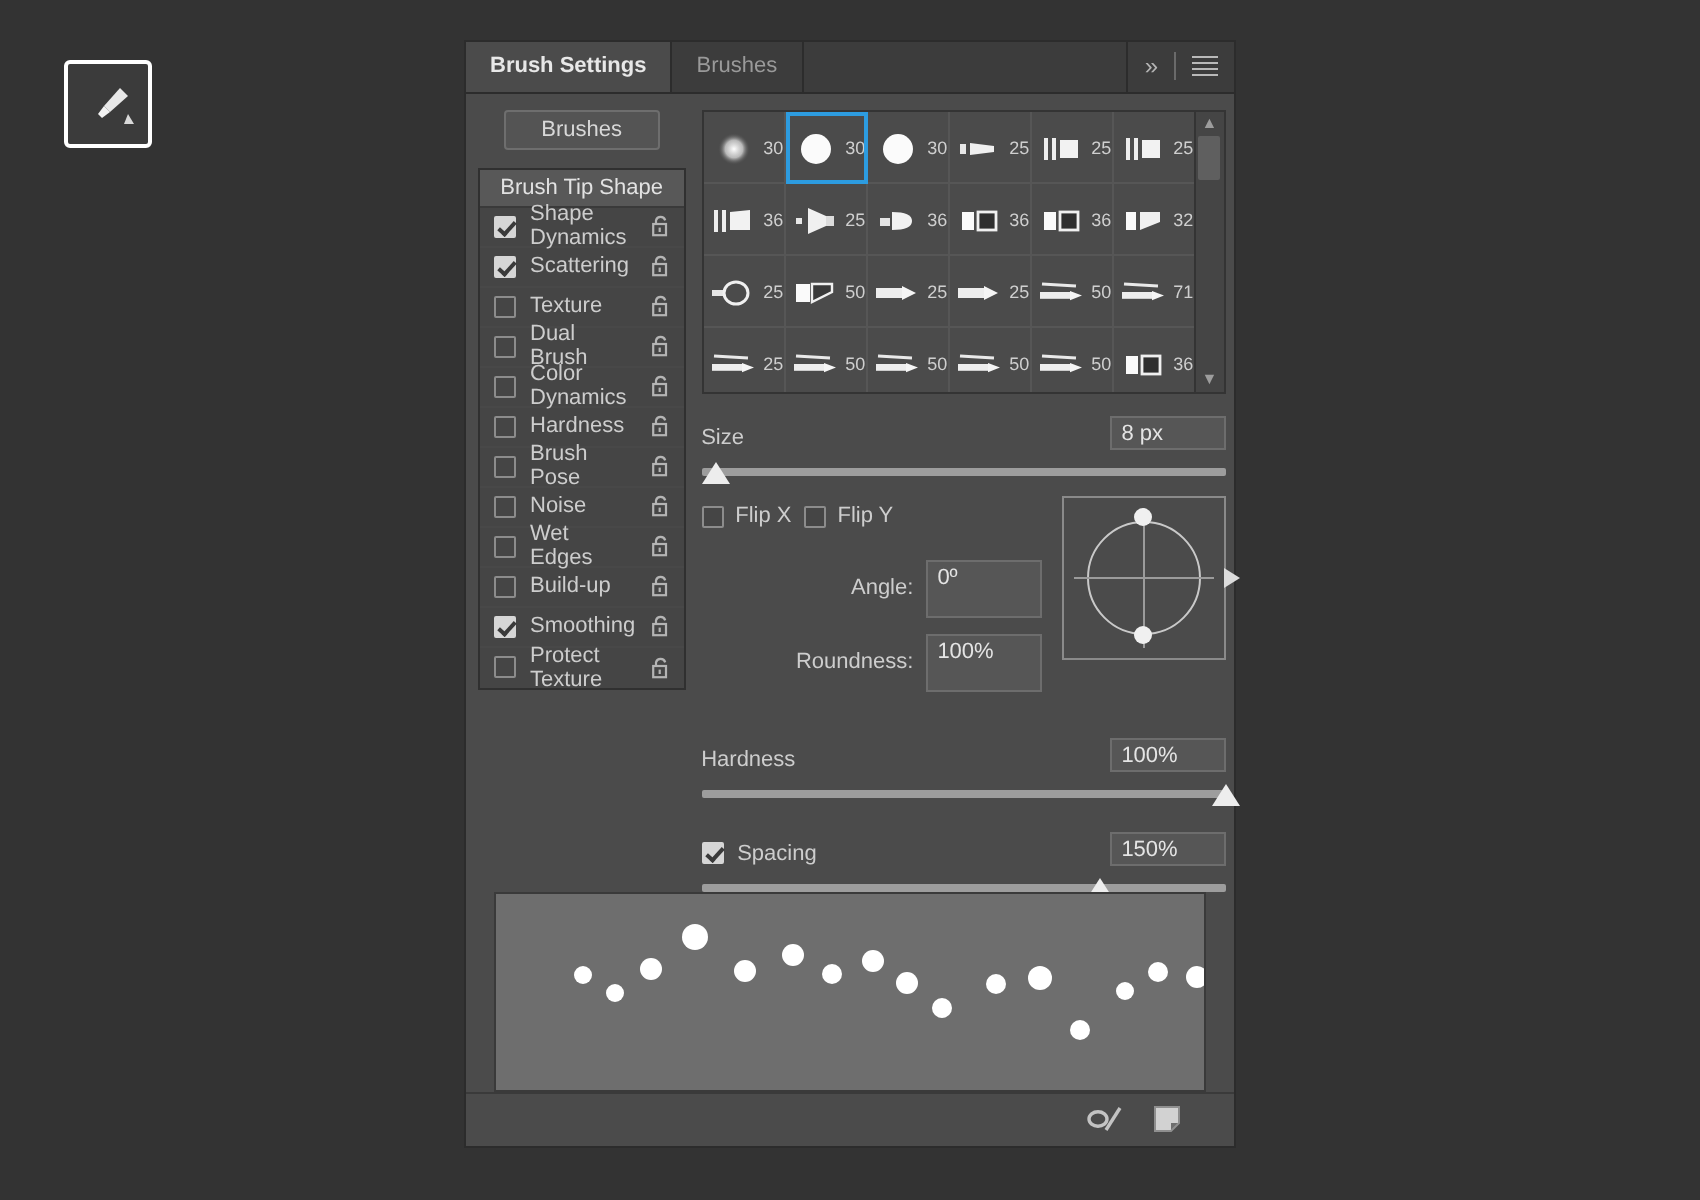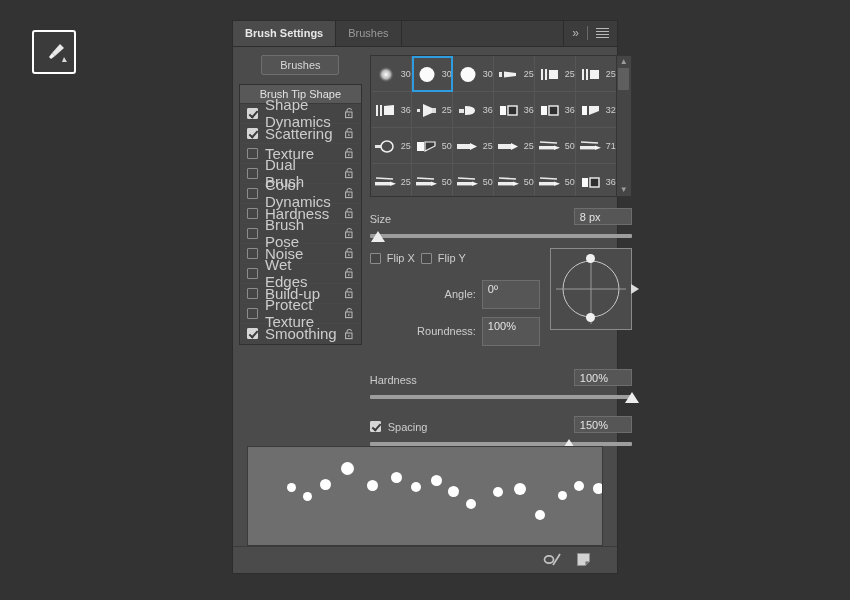--- a/index.html
+++ b/index.html
@@ -83,21 +83,21 @@
     width: 11px; height: 11px; flex: 0 0 11px;
     border: 1px solid #8c8c8c; background: #454545;
     border-radius: 1px; position: relative;
   }
   .cbox.on { background: #d6d6d6; border-color: #d6d6d6; }
   .cbox.on::after {
     content: ""; position: absolute; left: 3px; top: 0px;
     width: 3px; height: 7px; border: solid #3a3a3a;
     border-width: 0 2px 2px 0; transform: rotate(42deg);
   }
-  .opt-label { flex: 1; font-size: 15px; color: #cdcdcd; }
+  .opt-label { flex: 1; font-size: 11px; color: #cdcdcd; }
   .lock-ico { width: 11px; height: 12px; opacity: .82; }
 
   
   .rightcol { flex: 1; padding: 8px 10px 0 2px; }
 
   
   .gridwrap { display: flex; height: 142px; }
   .grid {
     flex: 1; background: #4b4b4b;
     border: 1px solid #343434;
@@ -309,31 +309,31 @@
             <div class="opt-row">
               <span class="cbox"></span>
               <span class="opt-label">Build-up</span>
               <svg class="lock-ico" viewBox="0 0 11 12">
                 <path d="M3 5 V3.2 A2.4 2.4 0 0 1 7.6 3.2" fill="none" stroke="#cdcdcd" stroke-width="1.1"></path>
                 <rect x="1.6" y="5" width="6.4" height="5.6" fill="none" stroke="#cdcdcd" stroke-width="1.1"></rect>
                 <rect x="4.3" y="6.8" width="1.1" height="2.2" fill="#cdcdcd"></rect>
               </svg>
             </div>
             <div class="opt-row">
-              <span class="cbox"></span>
-              <span class="opt-label">Protect Texture</span>
-              <svg class="lock-ico" viewBox="0 0 11 12">
-                <path d="M3 5 V3.2 A2.4 2.4 0 0 1 7.6 3.2" fill="none" stroke="#cdcdcd" stroke-width="1.1"></path>
-                <rect x="1.6" y="5" width="6.4" height="5.6" fill="none" stroke="#cdcdcd" stroke-width="1.1"></rect>
-                <rect x="4.3" y="6.8" width="1.1" height="2.2" fill="#cdcdcd"></rect>
-              </svg>
-            </div>
-            <div class="opt-row">
               <span class="cbox on"></span>
               <span class="opt-label">Smoothing</span>
+              <svg class="lock-ico" viewBox="0 0 11 12">
+                <path d="M3 5 V3.2 A2.4 2.4 0 0 1 7.6 3.2" fill="none" stroke="#cdcdcd" stroke-width="1.1"></path>
+                <rect x="1.6" y="5" width="6.4" height="5.6" fill="none" stroke="#cdcdcd" stroke-width="1.1"></rect>
+                <rect x="4.3" y="6.8" width="1.1" height="2.2" fill="#cdcdcd"></rect>
+              </svg>
+            </div>
+            <div class="opt-row">
+              <span class="cbox"></span>
+              <span class="opt-label">Protect Texture</span>
               <svg class="lock-ico" viewBox="0 0 11 12">
                 <path d="M3 5 V3.2 A2.4 2.4 0 0 1 7.6 3.2" fill="none" stroke="#cdcdcd" stroke-width="1.1"></path>
                 <rect x="1.6" y="5" width="6.4" height="5.6" fill="none" stroke="#cdcdcd" stroke-width="1.1"></rect>
                 <rect x="4.3" y="6.8" width="1.1" height="2.2" fill="#cdcdcd"></rect>
               </svg>
             </div>
           </div>
       </div>
     </div>
 

